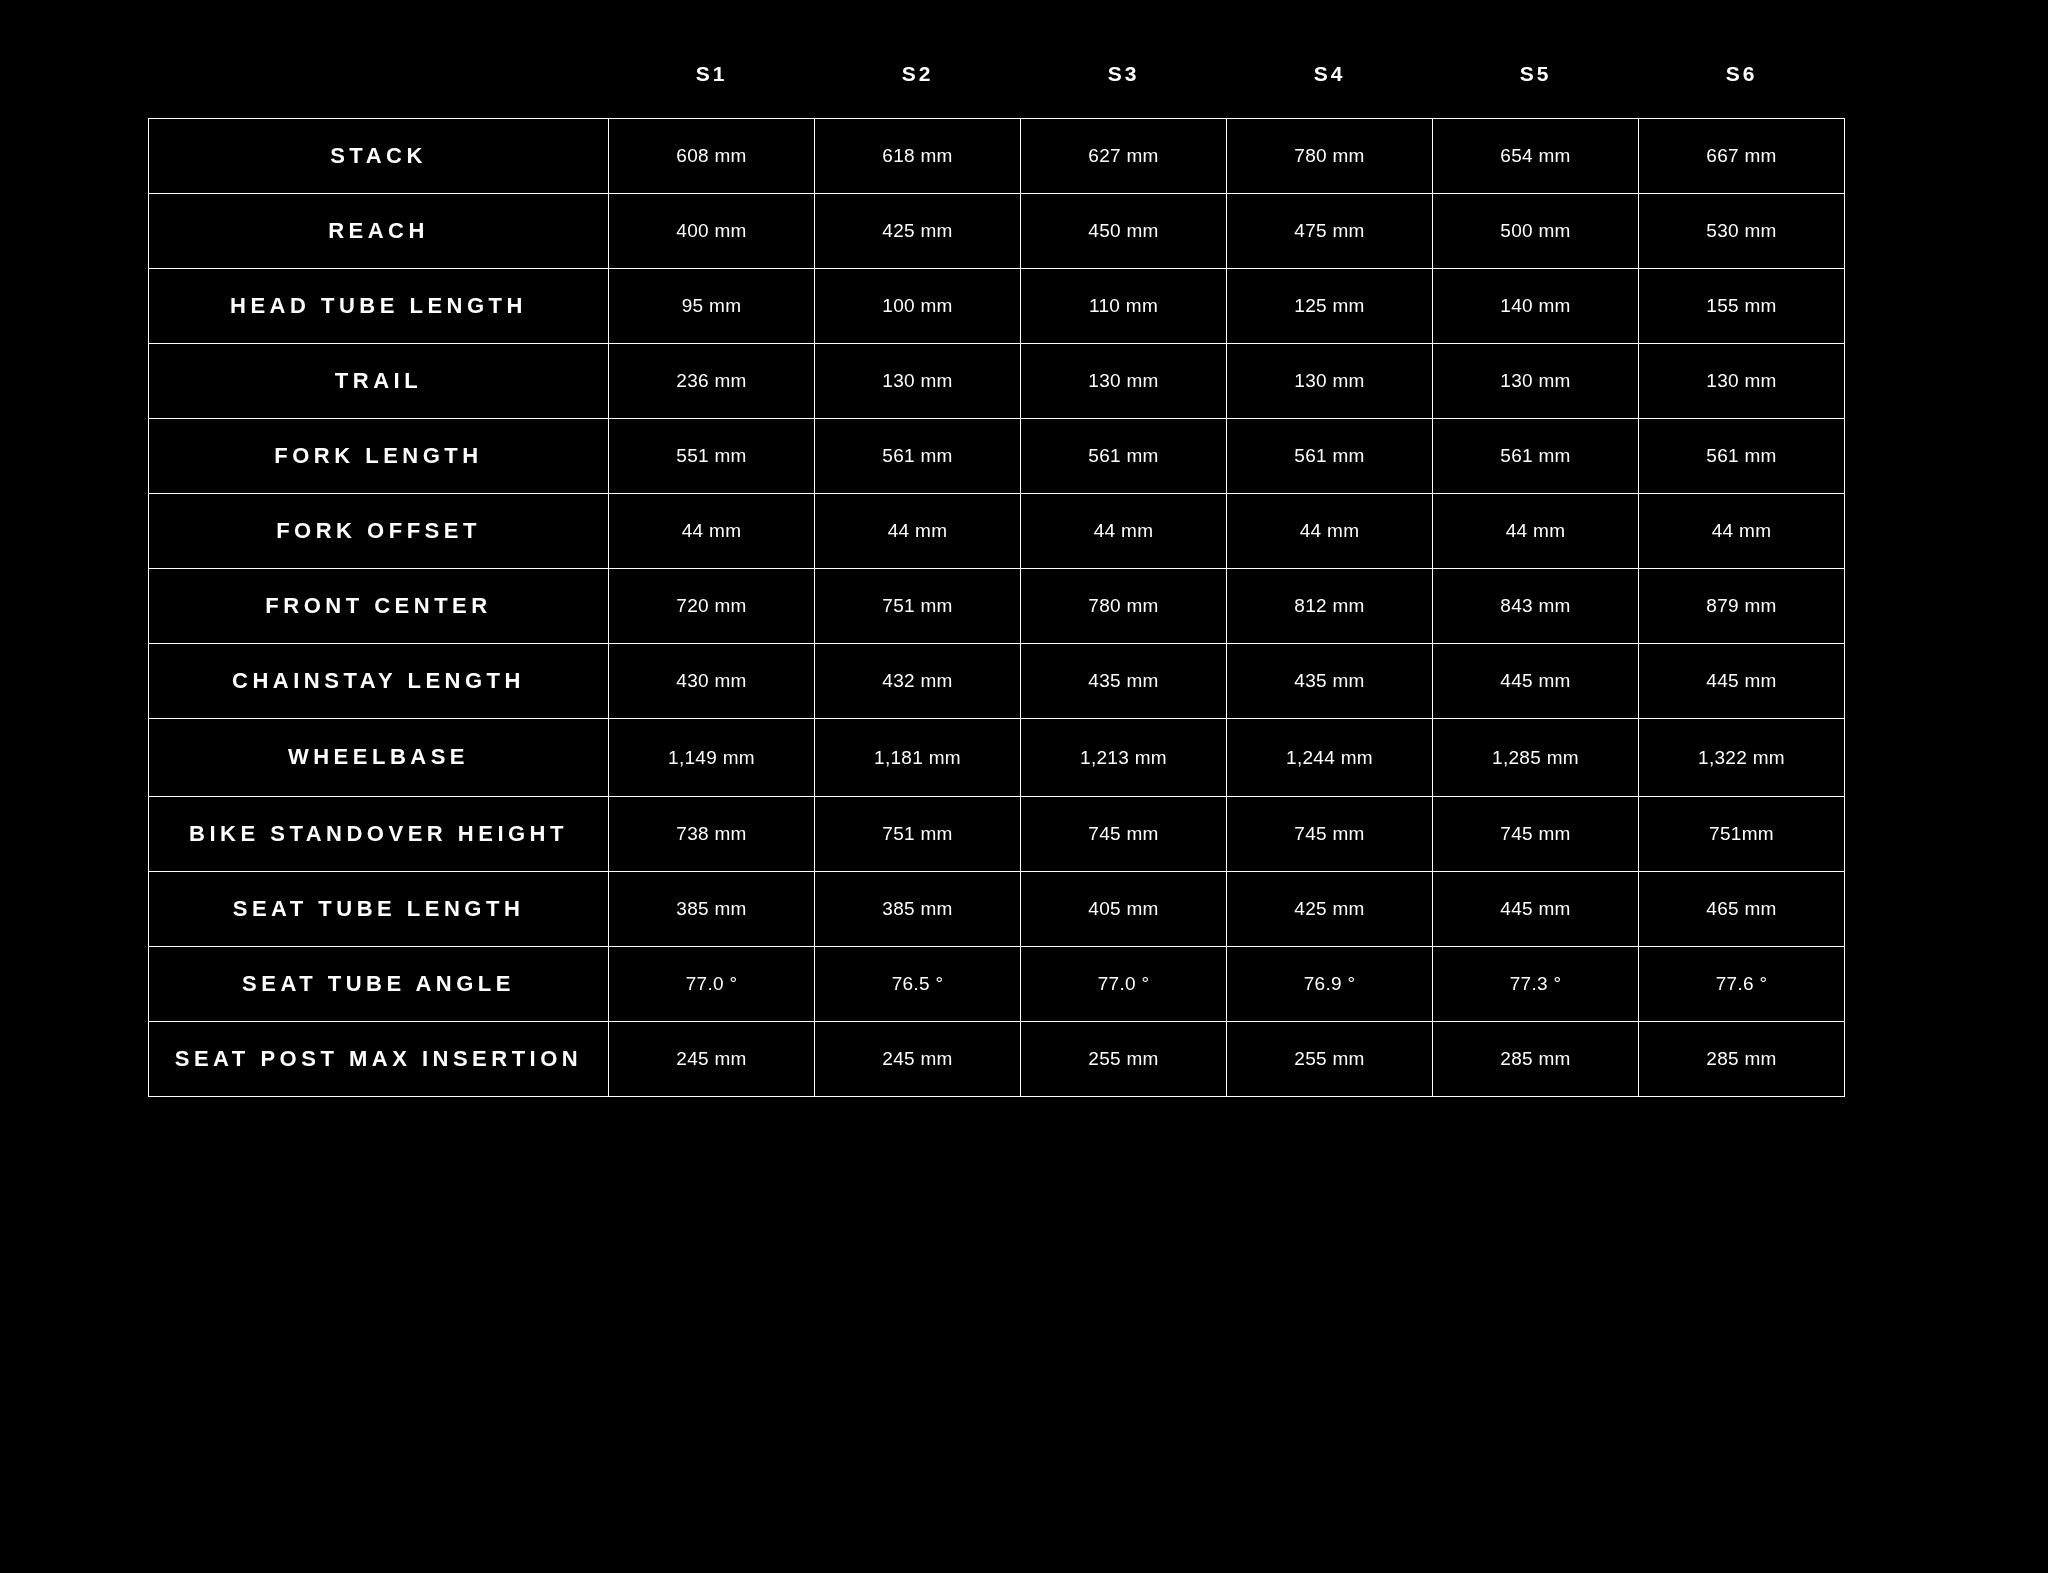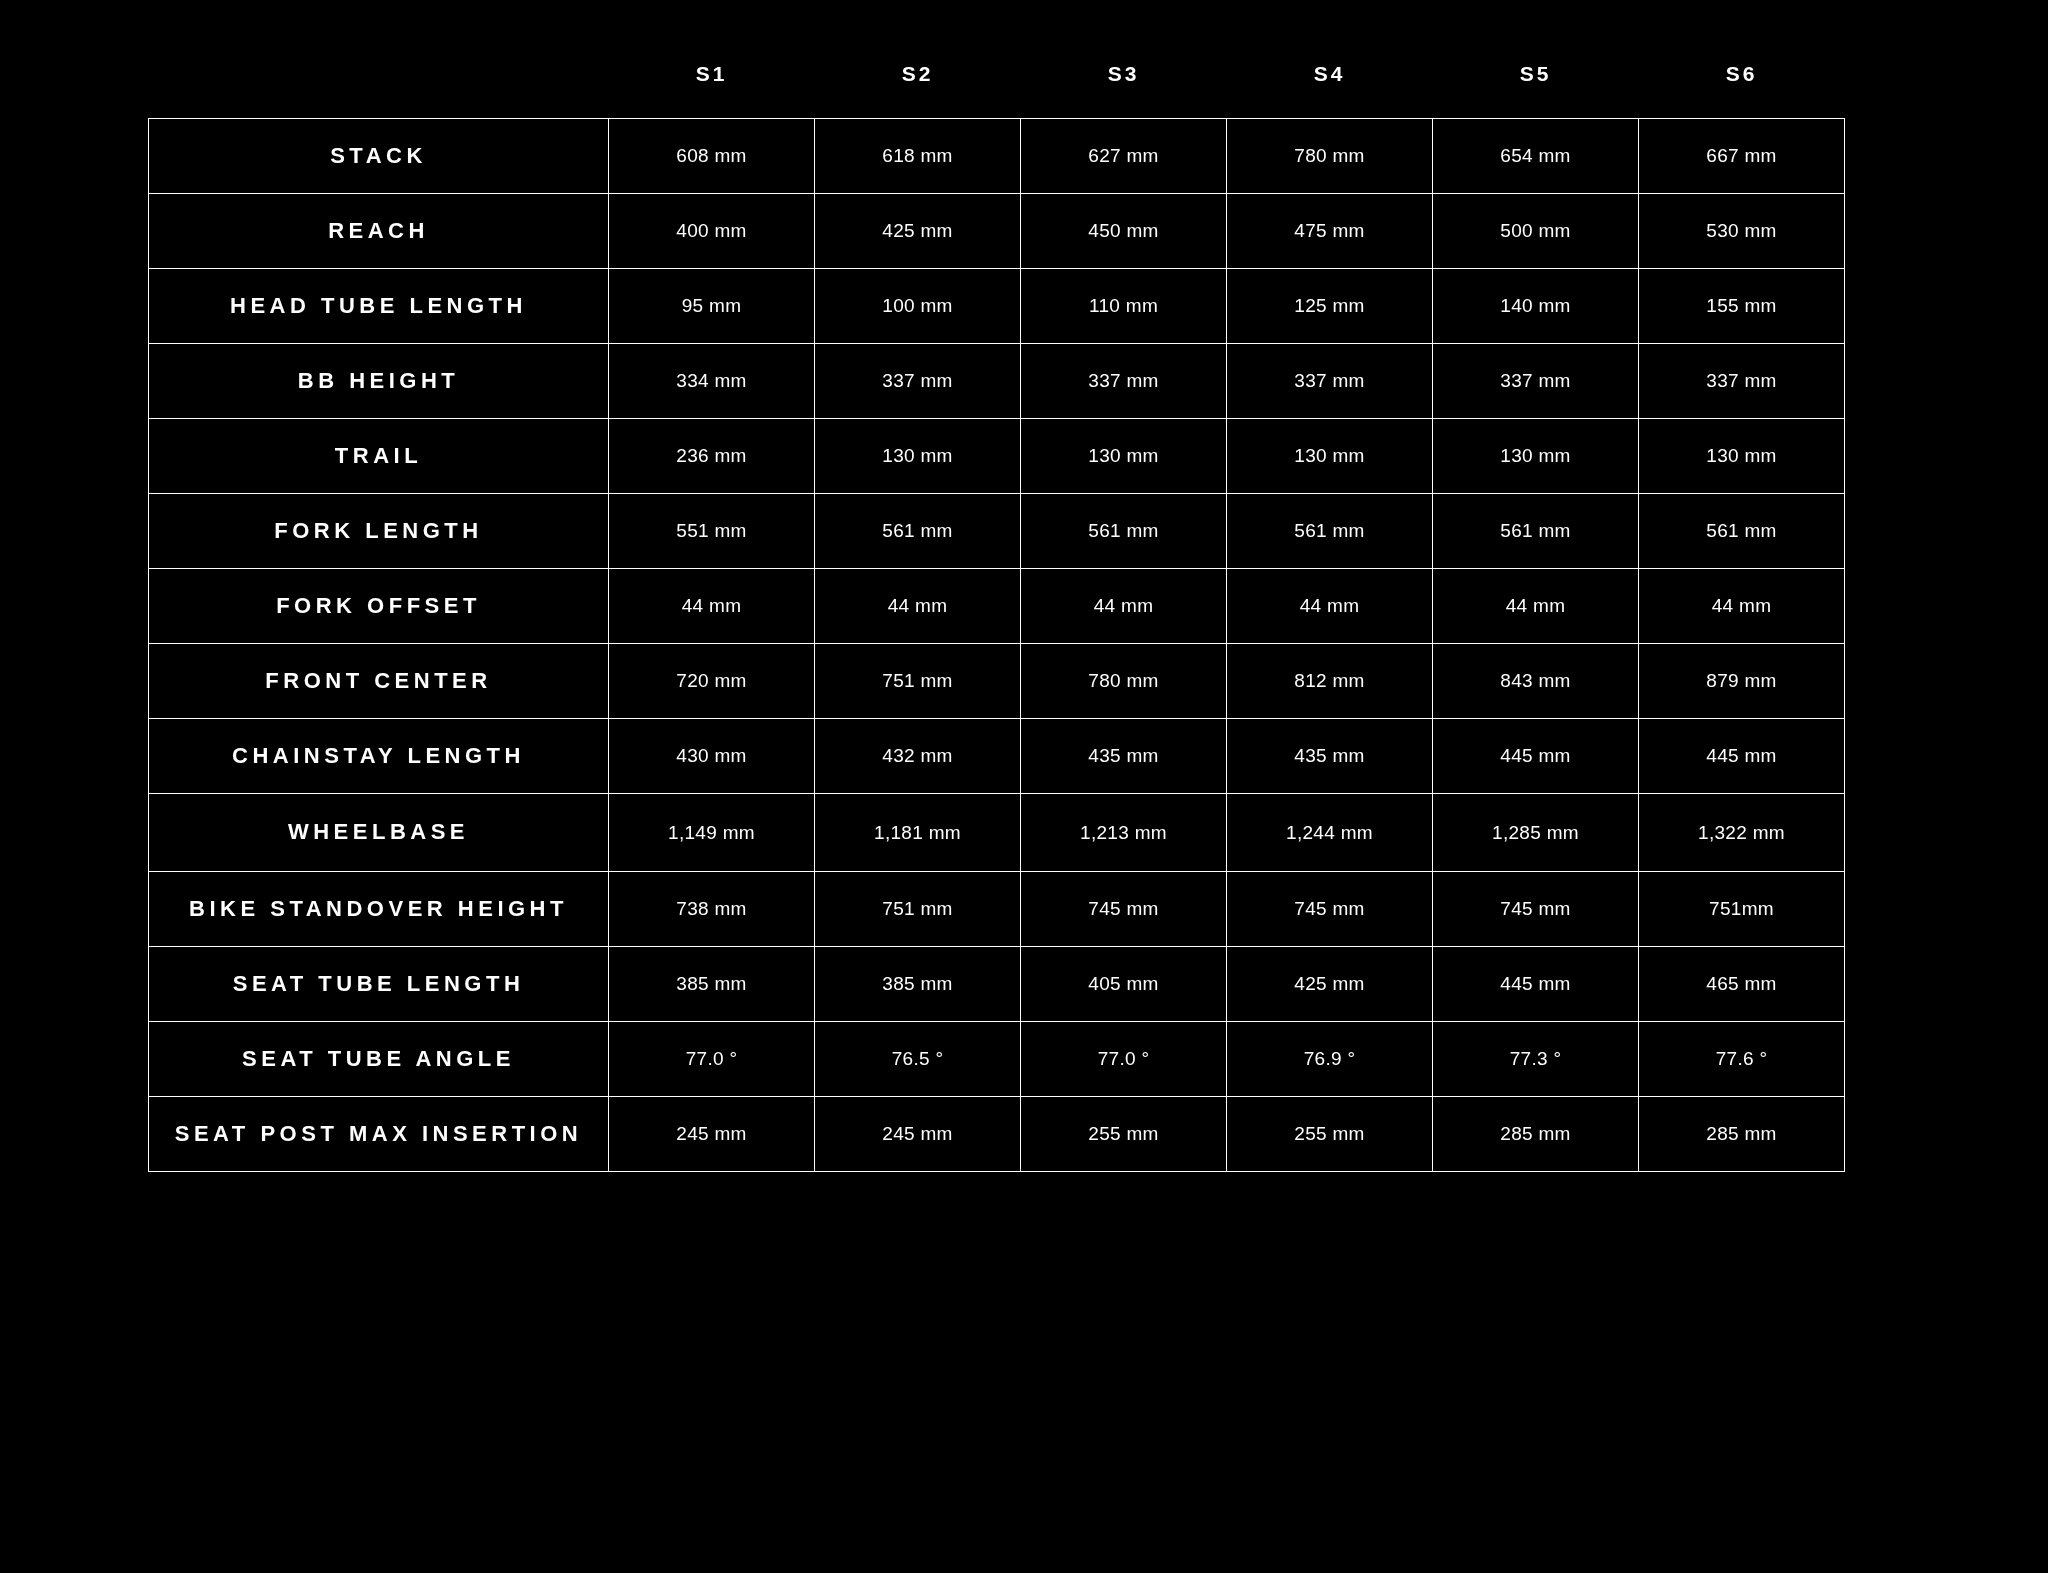--- a/index.html
+++ b/index.html
@@ -118,29 +118,20 @@
       <tr>
         <td class="rowlabel">HEAD TUBE LENGTH</td>
         <td class="val">95 mm</td>
         <td class="val">100 mm</td>
         <td class="val">110 mm</td>
         <td class="val">125 mm</td>
         <td class="val">140 mm</td>
         <td class="val">155 mm</td>
       </tr>
       <tr>
-        <td class="rowlabel">BB HEIGHT</td>
-        <td class="val">334 mm</td>
-        <td class="val">337 mm</td>
-        <td class="val">337 mm</td>
-        <td class="val">337 mm</td>
-        <td class="val">337 mm</td>
-        <td class="val">337 mm</td>
-      </tr>
-      <tr>
         <td class="rowlabel">TRAIL</td>
         <td class="val">236 mm</td>
         <td class="val">130 mm</td>
         <td class="val">130 mm</td>
         <td class="val">130 mm</td>
         <td class="val">130 mm</td>
         <td class="val">130 mm</td>
       </tr>
       <tr>
         <td class="rowlabel">FORK LENGTH</td>

